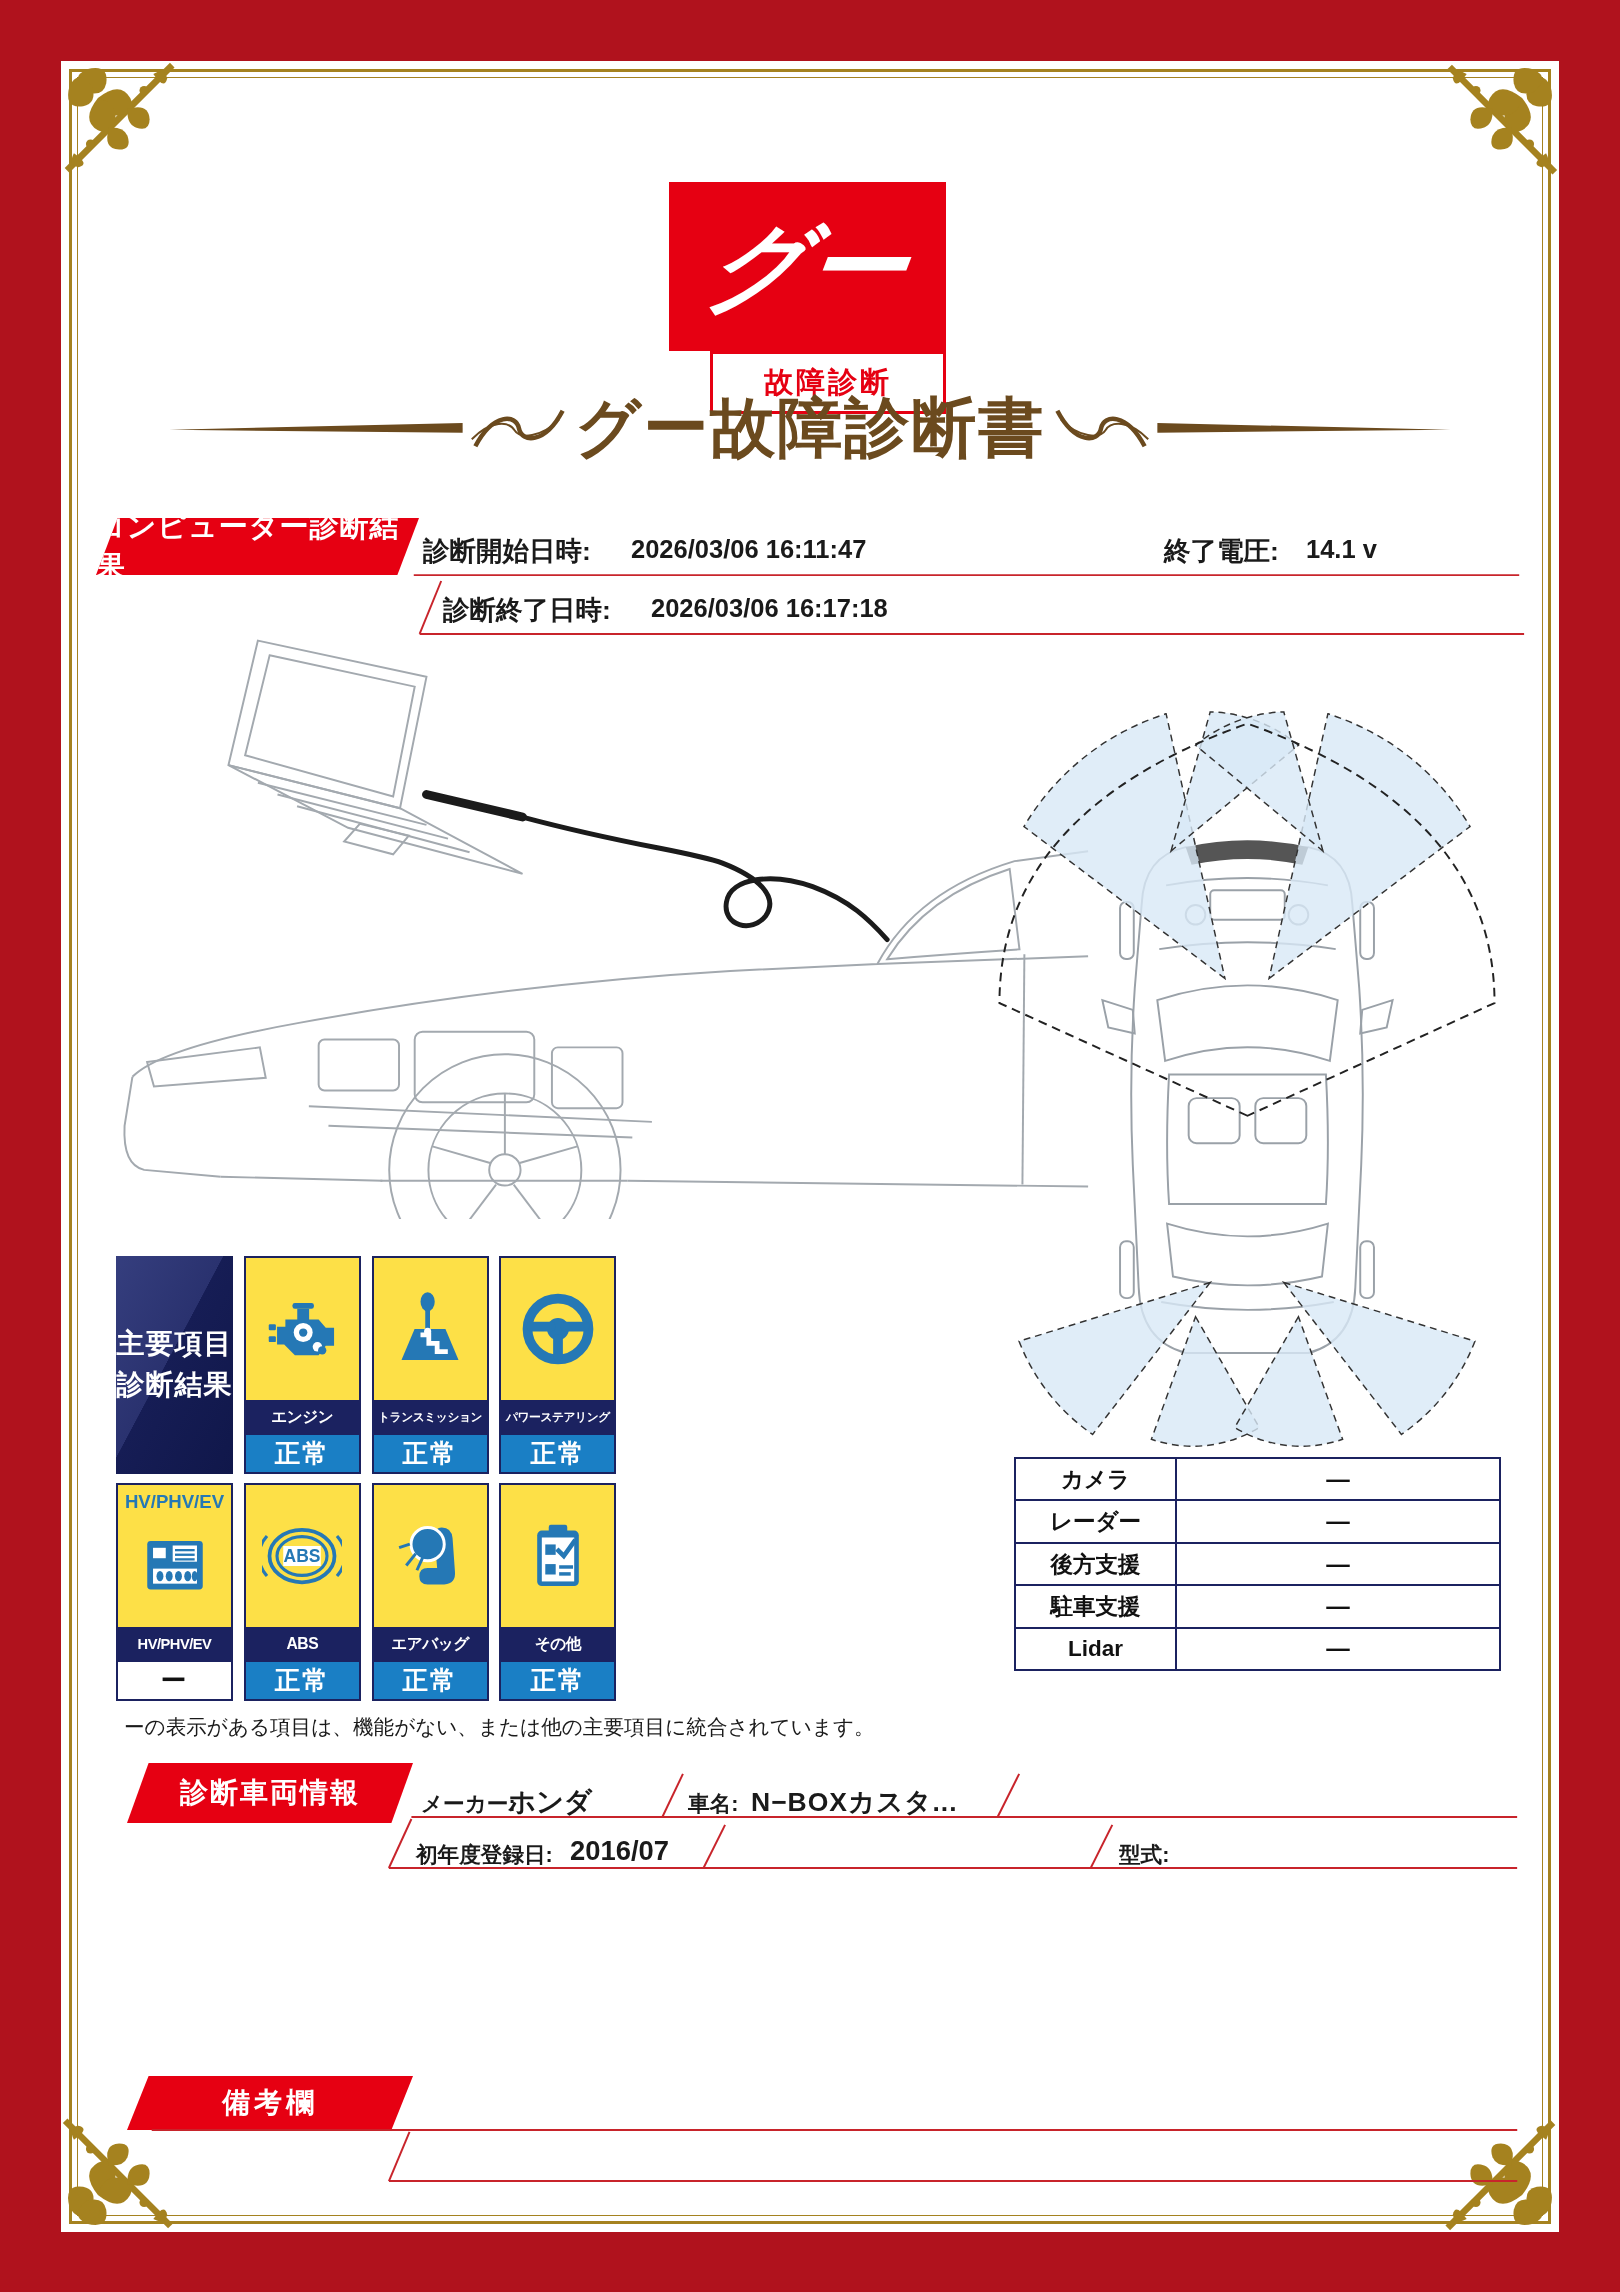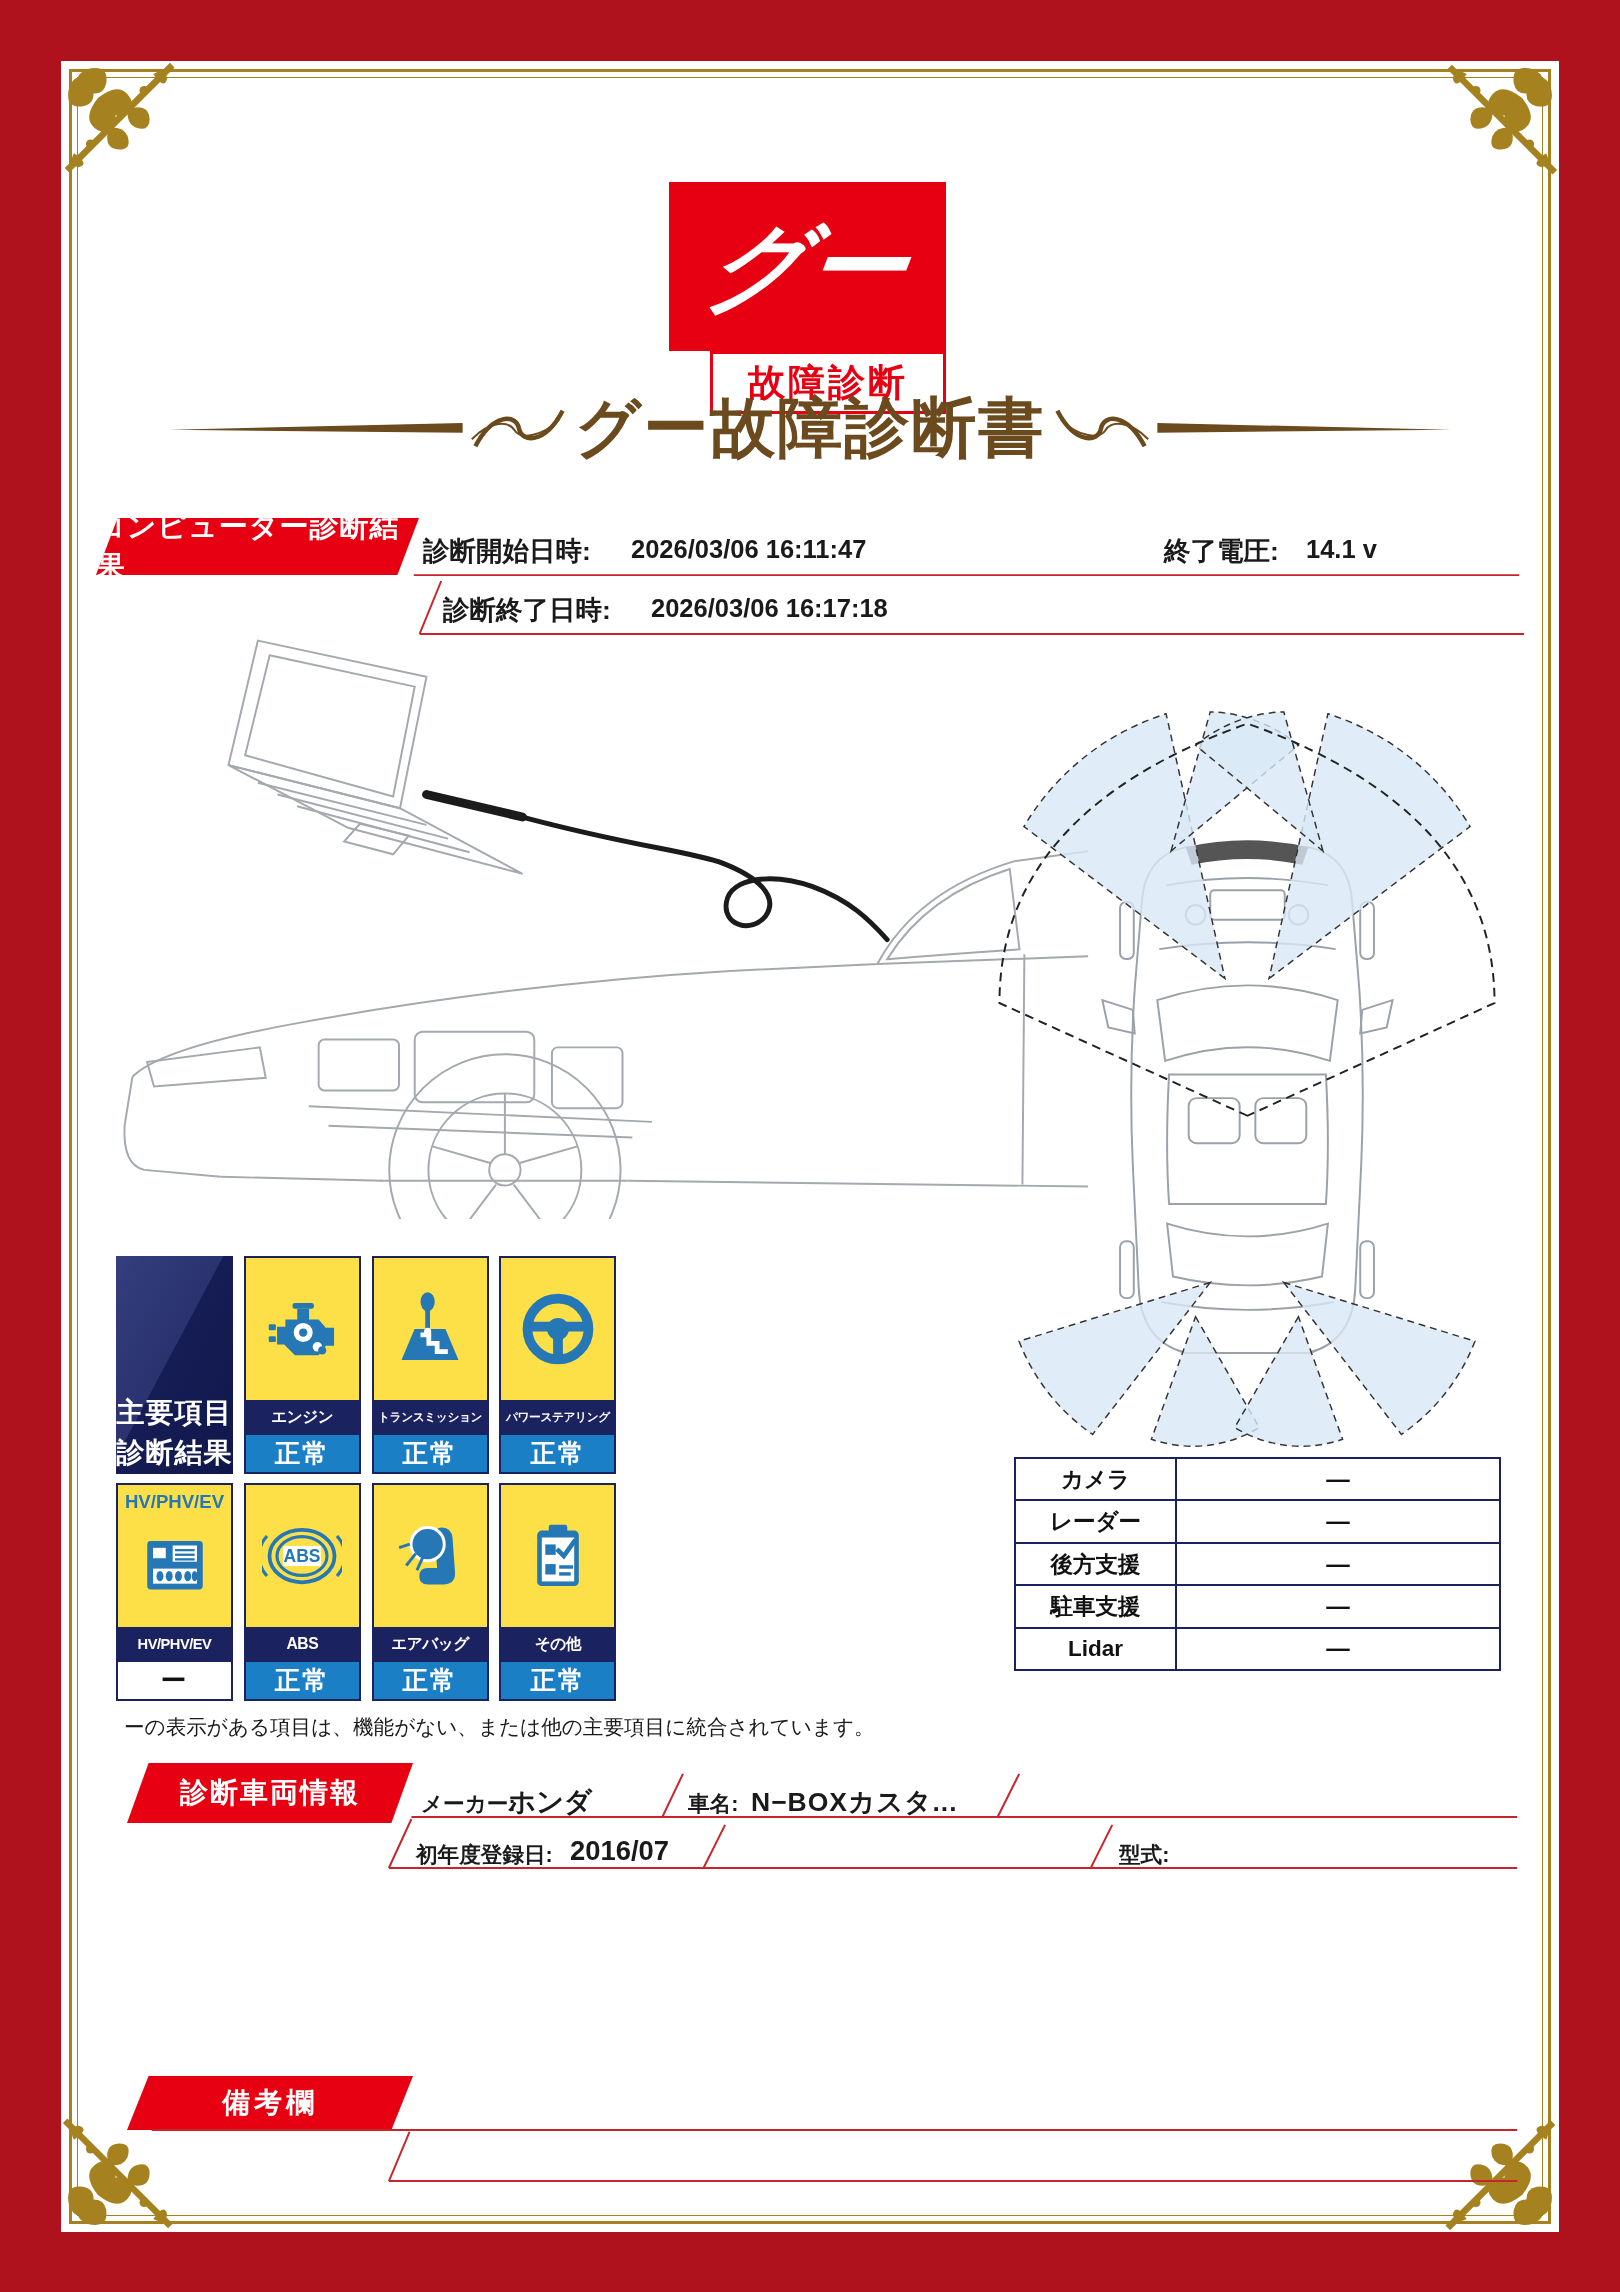--- a/index.html
+++ b/index.html
@@ -12,21 +12,21 @@
   .corner{position:absolute;width:120px;height:120px;}
   .corner.tl{left:61px;top:61px;}
   .corner.tr{right:61px;top:61px;transform:rotate(90deg);}
   .corner.br{right:61px;bottom:61px;transform:rotate(180deg);}
   .corner.bl{left:61px;bottom:61px;transform:rotate(270deg);}
   
   .logo{position:absolute;left:669px;top:182px;width:277px;}
   .logo-red{height:169px;background:#e60012;display:flex;align-items:center;justify-content:center;}
   .logo-mark{color:#fff;font-size:98px;font-weight:800;font-style:italic;transform:skewX(-8deg);line-height:1;}
   .logo-cap{height:57px;background:#fff;border:3.9px solid #e60012;display:flex;align-items:center;justify-content:center;
-            color:#e60012;font-size:37px;font-weight:800;letter-spacing:2.9px;margin-left:41px;}
+            color:#e60012;font-size:29px;font-weight:800;letter-spacing:2.9px;margin-left:41px;}
   
   .title-row{position:absolute;left:0;top:384px;width:1620px;display:flex;align-items:center;justify-content:center;gap:7px;}
   .title-text{font-size:65px;font-weight:800;color:#6b4a1e;letter-spacing:2px;white-space:nowrap;}
   .flourish{width:98px;height:57px;}
   .flourish.mir{transform:scaleX(-1);}
   
   .banner{position:absolute;background:#e60012;color:#fff;font-weight:800;display:flex;align-items:center;justify-content:center;
           clip-path:polygon(21.6px 0,100% 0,calc(100% - 21.6px) 100%,0 100%);}
   .banner-diag{left:96px;top:518px;width:323px;height:57px;font-size:29px;letter-spacing:1px;}
   .banner-vehicle{left:127px;top:1763px;width:286px;height:60px;font-size:28px;letter-spacing:2px;}
@@ -39,21 +39,21 @@
   .grid{position:absolute;left:116px;top:1256px;display:grid;grid-template-columns:repeat(4,117px);grid-auto-rows:218px;gap:8.8px 10.8px;}
   .card{border:2.9px solid #1b2260;background:#fde047;display:flex;flex-direction:column;box-sizing:border-box;}
   .card .iconbox{flex:1;display:flex;align-items:center;justify-content:center;position:relative;}
   .card .label{height:35px;background:#1b2260;color:#fff;display:flex;align-items:center;justify-content:center;
                font-size:15.7px;font-weight:700;letter-spacing:-0.5px;}
   .card .label.small{font-size:11.8px;}
   .card .status{height:37px;display:flex;align-items:center;justify-content:center;font-size:25.5px;font-weight:800;letter-spacing:2px;}
   .card .status.ok{background:#1a7fc5;color:#fff;}
   .card .status.none{background:#fff;color:#111;}
   .card.header-card{background:linear-gradient(118deg,#353e7e 0%,#2a326f 46%,#161d55 46.2%,#10174a 100%);
-        border:none;display:flex;align-items:center;justify-content:flex-end;}
+        border:none;display:flex;align-items:center;justify-content:center;}
   .header-card .hdr{color:#fff;font-size:28px;font-weight:800;line-height:1.45;letter-spacing:1px;text-align:left;}
   .hv-top{position:absolute;top:5.9px;left:0;width:100%;text-align:center;color:#2578b5;font-size:18.6px;font-weight:800;}
   .gridnote{position:absolute;left:124px;top:1713px;font-size:20.6px;color:#1a1a1a;font-weight:500;white-space:nowrap;}
   
   .safety{position:absolute;left:1014px;top:1457px;width:487px;height:214px;border:2.9px solid #1b2260;
           display:flex;box-sizing:border-box;background:#fff;}
   .safety .left{width:172px;border-right:2.9px solid #1b2260;display:flex;flex-direction:column;}
   .safety .left .carbox{flex:1;display:flex;align-items:center;justify-content:center;}
   .safety .left .cap{height:39px;background:#1b2260;color:#fff;font-size:21.6px;font-weight:800;
                      display:flex;align-items:center;justify-content:center;letter-spacing:1px;}

